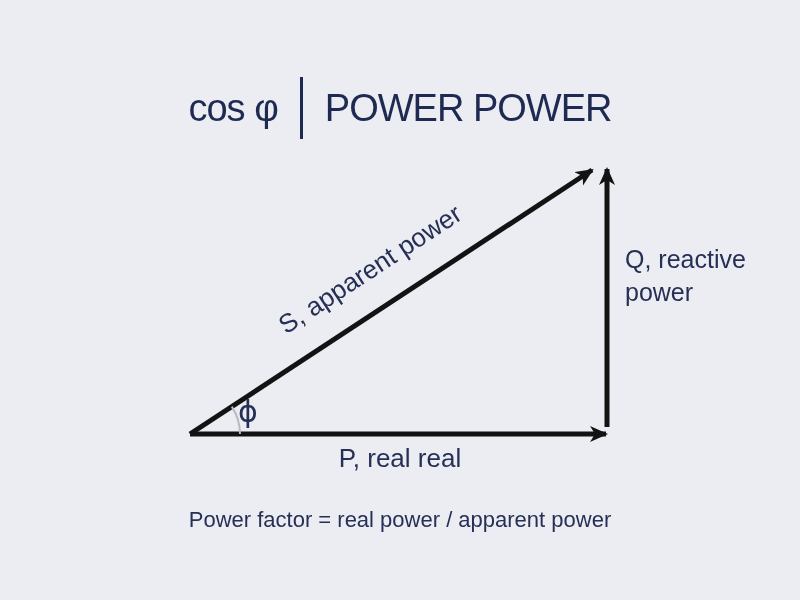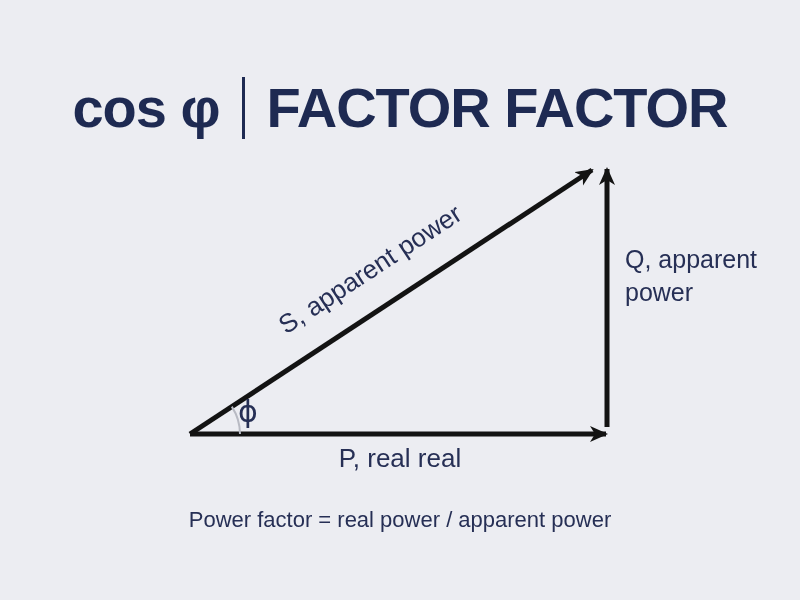--- a/index.html
+++ b/index.html
@@ -20,22 +20,22 @@
     top: 70px;
     left: 0;
     width: 800px;
     height: 76px;
     display: flex;
     justify-content: center;
     align-items: center;
     gap: 22px;
   }
   .title-text {
-    font-size: 56px;
-    font-weight: bold;
+    font-size: 38px;
+    font-weight: normal;
     color: #1E2A52;
     letter-spacing: -1px;
     white-space: nowrap;
     line-height: 1;
   }
   .title-sep {
     width: 3px;
     height: 62px;
     background: #1E2A52;
   }
@@ -92,37 +92,37 @@
     color: #262F55;
     font-size: 22px;
   }
 </style>
 </head>
 <body>
 
 <div class="title-row">
   <span class="title-text">cos φ</span>
   <div class="title-sep"></div>
-  <span class="title-text">FACTOR FACTOR</span>
+  <span class="title-text">POWER POWER</span>
 </div>
 
 <svg class="diagram-svg" viewBox="0 0 800 600">
   <defs>
     <marker id="arrowhead" markerUnits="userSpaceOnUse" markerWidth="24" markerHeight="20" refX="16" refY="8" orient="auto">
       <path d="M0,0 L18,8 L0,16 L5,8 Z" fill="#131313"></path>
     </marker>
   </defs>
 
   <line x1="190" y1="434" x2="592" y2="170" stroke="#131313" stroke-width="5" marker-end="url(#arrowhead)"></line>
 
   <line x1="607" y1="427" x2="607" y2="169" stroke="#131313" stroke-width="5" marker-end="url(#arrowhead)"></line>
 
   <line x1="190" y1="434" x2="606" y2="434" stroke="#131313" stroke-width="5" marker-end="url(#arrowhead)"></line>
 
   <path d="M 231.8 406.6 A 50 50 0 0 1 240 434" fill="none" stroke="#B8BAC3" stroke-width="2"></path>
 </svg>
 
 <div class="label s-label">S, apparent power</div>
-<div class="label q-label">Q, apparent power</div>
+<div class="label q-label">Q, reactive power</div>
 <div class="label p-label">P, real real</div>
 <div class="label phi-label">ϕ</div>
 
 <div class="caption">Power factor = real power / apparent power</div>
 
 </body></html>

